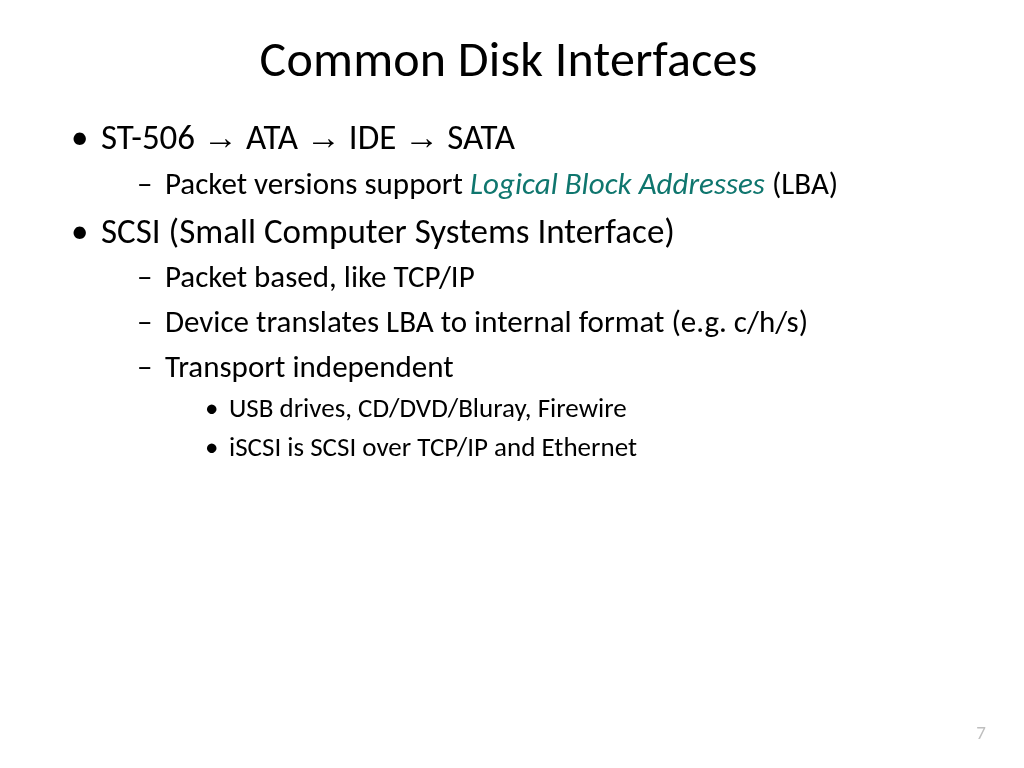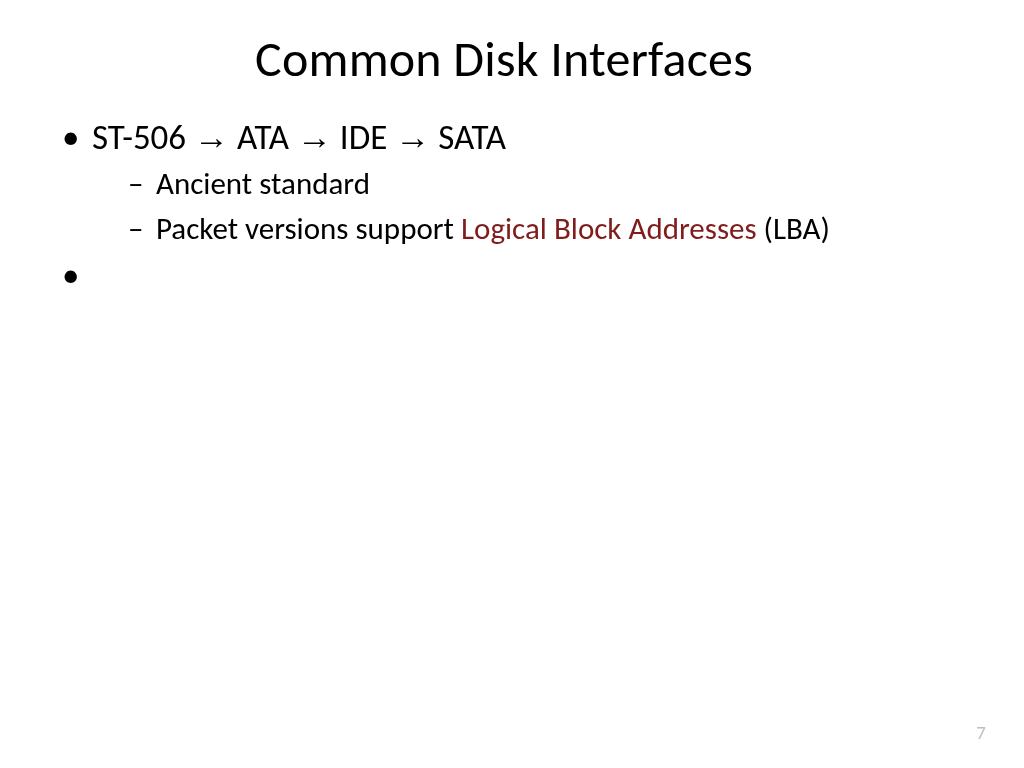--- a/index.html
+++ b/index.html
@@ -1,45 +1,56 @@
 <!DOCTYPE html>
 <html><head>
 <meta charset="utf-8">
 <style>
   * { margin: 0; padding: 0; box-sizing: border-box; }
   html, body { width: 1024px; height: 768px; background: #fff; font-family: Calibri, "Segoe UI", Arial, sans-serif; color: #000; }
-  .slide { width: 1024px; height: 768px; position: relative; padding: 28px 48px 0 32px; }
+  .slide { width: 1024px; height: 768px; position: relative; padding: 28px 48px 0 41px; }
   .title { text-align: center; font-size: 50px; font-weight: 400; margin-bottom: 26px; letter-spacing: 0.2px; }
   ul.lvl1 { list-style: none; padding-left: 30px; }
   ul.lvl1 > li { font-size: 35px; line-height: 1.28; margin-bottom: 2px; position: relative; padding-left: 30px; }
   ul.lvl1 > li::before { content: "•"; position: absolute; left: 0; top: 0; font-size: 35px; }
   ul.lvl2 { list-style: none; padding-left: 36px; margin-top: 4px; }
   ul.lvl2 > li { font-size: 31px; line-height: 1.25; margin-bottom: 6px; position: relative; padding-left: 28px; }
   ul.lvl2 > li::before { content: "–"; position: absolute; left: 0; top: 0; font-size: 31px; }
   ul.lvl3 { list-style: none; padding-left: 40px; margin-top: 4px; }
   ul.lvl3 > li { font-size: 27px; line-height: 1.3; margin-bottom: 4px; position: relative; padding-left: 24px; }
   ul.lvl3 > li::before { content: "•"; position: absolute; left: 0; top: 0; font-size: 27px; }
-  .link { color: #7f1d1d; }
+  .link { color: #0f766e; font-style: italic; }
   .arrow { font-family: Wingdings, "Segoe UI Symbol", sans-serif; }
   .pagenum { position: absolute; bottom: 24px; right: 38px; color: #bfbfbf; font-size: 19px; }
 </style>
 </head>
 <body>
 
 <div class="slide">
   <h1 class="title">Common Disk Interfaces</h1>
 
   <ul class="lvl1">
     <li>
       <span>ST-506 </span><span class="arrow">→</span><span> ATA </span><span class="arrow">→</span><span> IDE </span><span class="arrow">→</span><span> SATA</span>
       <ul class="lvl2">
-        <li>Ancient standard</li>
         <li>
           <span>Packet versions support </span><span class="link">Logical Block Addresses</span><span> (LBA)</span>
         </li>
       </ul>
     </li>
     <li>
+      <span>SCSI (Small Computer Systems Interface)</span>
+      <ul class="lvl2">
+        <li>Packet based, like TCP/IP</li>
+        <li>Device translates LBA to internal format (e.g. c/h/s)</li>
+        <li>
+          <span>Transport independent</span>
+          <ul class="lvl3">
+            <li>USB drives, CD/DVD/Bluray, Firewire</li>
+            <li>iSCSI is SCSI over TCP/IP and Ethernet</li>
+          </ul>
+        </li>
+      </ul>
     </li>
   </ul>
 
   <div class="pagenum">7</div>
 </div>
 
 </body></html>

